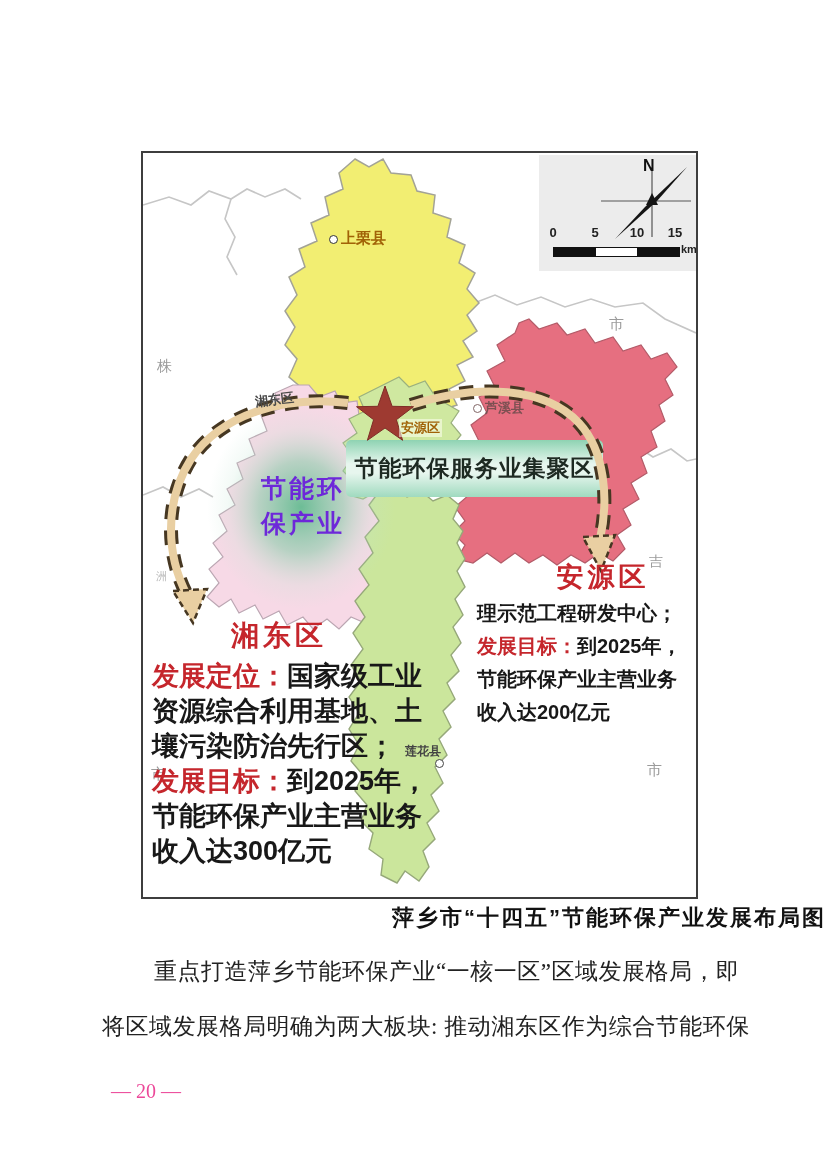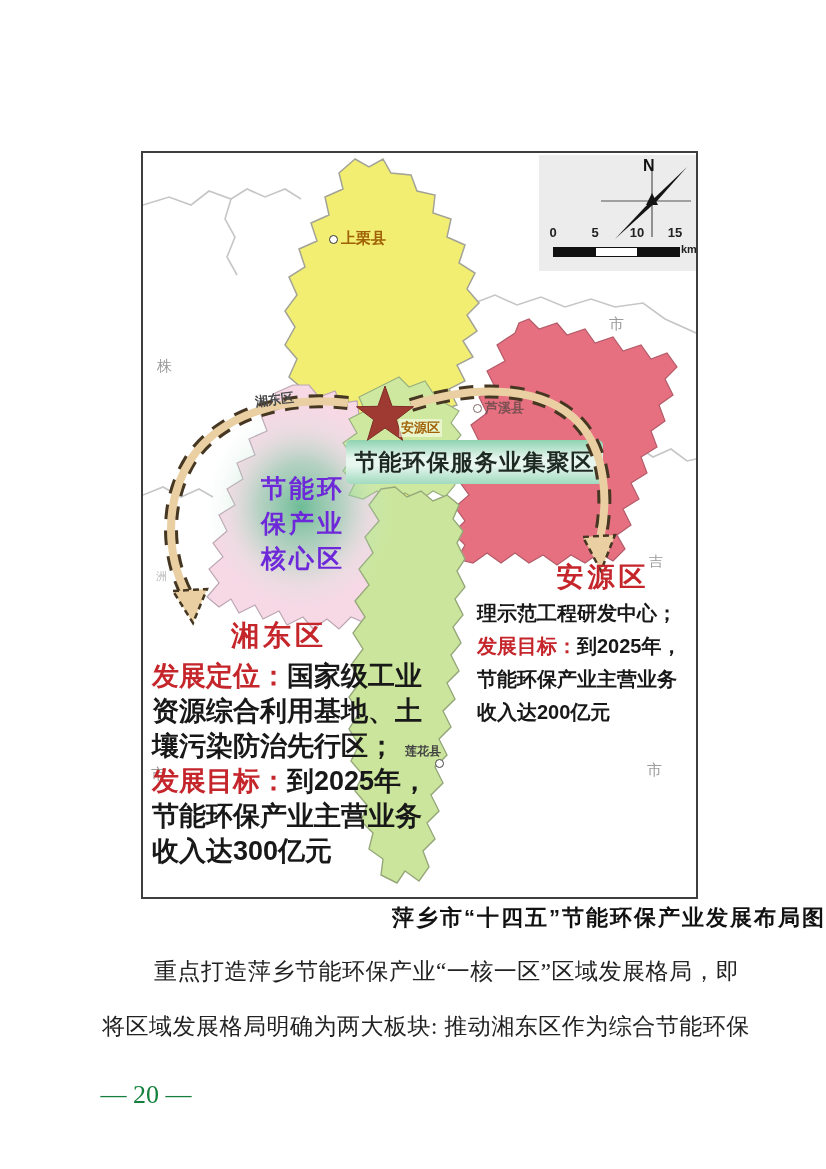--- a/index.html
+++ b/index.html
@@ -13,21 +13,21 @@
     border:2px solid #3e3e3e;background:#ffffff;overflow:hidden;
   }
   .map-frame svg{position:absolute;left:0;top:0;}
   .abs{position:absolute;}
   .place-label{font-weight:bold;color:#a16207;white-space:nowrap;}
   .marker{display:inline-block;width:7px;height:7px;border:1.6px solid #333;
     border-radius:50%;background:#fff;vertical-align:middle;margin-right:3px;}
   .neighbor{color:#9b9b9b;font-size:15px;letter-spacing:1px;}
   
   .banner{
-    left:203px;top:287px;width:257px;height:44px;border-radius:5px;
+    left:203px;top:287px;width:257px;height:57px;border-radius:5px;
     background:linear-gradient(180deg,#8ed3b2 0%,#e7f6ee 42%,#e7f6ee 58%,#a0dabf 100%);
     display:flex;align-items:center;justify-content:center;
     font-size:23px;font-weight:bold;color:#1d2a22;letter-spacing:1px;
     text-shadow:0 0 1px rgba(255,255,255,.6);
   }
   
   .blob-text{left:92px;top:318px;width:136px;text-align:center;
     font-size:25px;font-weight:bold;color:#6d28d9;letter-spacing:3px;line-height:35px;}
   
   .region-title{font-weight:bold;color:#c5262c;text-align:center;letter-spacing:4px;}
@@ -47,21 +47,21 @@
   .scale-unit{position:absolute;left:142px;top:88px;font-size:11px;font-weight:bold;color:#222;}
   
   .caption{position:absolute;left:0;top:903px;width:826px;text-align:right;
     font-size:22px;font-weight:bold;color:#111;letter-spacing:2px;
     font-family:"Liberation Sans",sans-serif;}
   .bodytext{position:absolute;left:102px;top:944px;width:632px;
     font-family:"Liberation Serif",serif;font-size:23px;color:#222;
     line-height:55px;letter-spacing:0.5px;white-space:nowrap;}
   .bodytext .indent{padding-left:52px;}
   .pageno{position:absolute;left:96px;top:1080px;width:100px;text-align:center;
-    font-family:"Liberation Serif",serif;font-size:26px;color:#15803d;}
+    font-family:"Liberation Serif",serif;font-size:20px;color:#ec4899;}
 </style>
 </head>
 <body>
 
 <div class="map-frame">
 
   <svg width="553" height="744" viewBox="0 0 553 744">
     <defs>
       <radialGradient id="coreblob" cx="50%" cy="50%" r="50%">
         <stop offset="0%" stop-color="rgba(97,186,143,0.92)"></stop>
@@ -180,21 +180,20 @@
   <div class="abs place-label" style="left:256px;top:266px;font-size:13px;background:rgba(255,255,240,.55);padding:0 2px;">安源区</div>
   <div class="abs place-label" style="left:330px;top:246px;font-size:13px;color:#6b4b4b;opacity:.85;">
     <span class="marker" style="border-color:#6b4b4b;"></span><span>芦溪县</span>
   </div>
   <div class="abs place-label" style="left:262px;top:590px;font-size:12px;color:#444;">莲花县</div>
   <div class="abs marker" style="left:292px;top:606px;border-color:#444;"></div>
 
   <div class="abs blob-text">
     <div>节能环</div>
     <div>保产业</div>
-    <div>核心区</div>
   </div>
 
   <div class="abs region-title xd-title">湘东区</div>
   <div class="abs details xd-details">
     <div><span class="rlabel">发展定位：</span><span>国家级工业</span></div>
     <div>资源综合利用基地、土</div>
     <div>壤污染防治先行区；</div>
     <div><span class="rlabel">发展目标：</span><span>到2025年，</span></div>
     <div>节能环保产业主营业务</div>
     <div>收入达300亿元</div>

